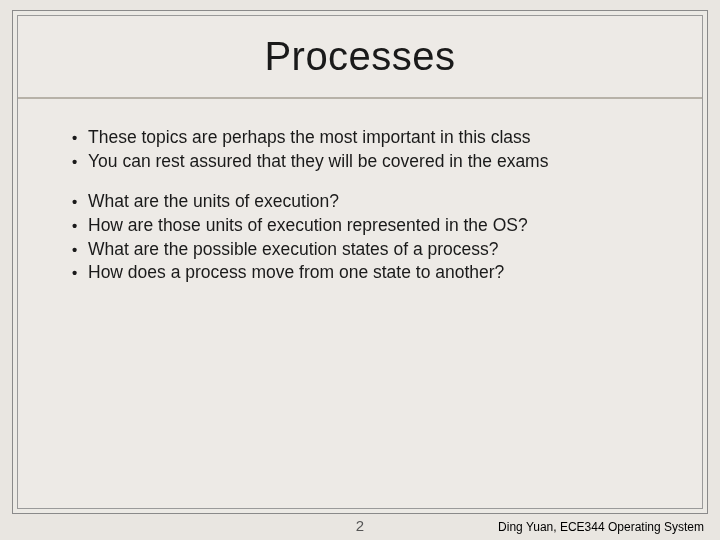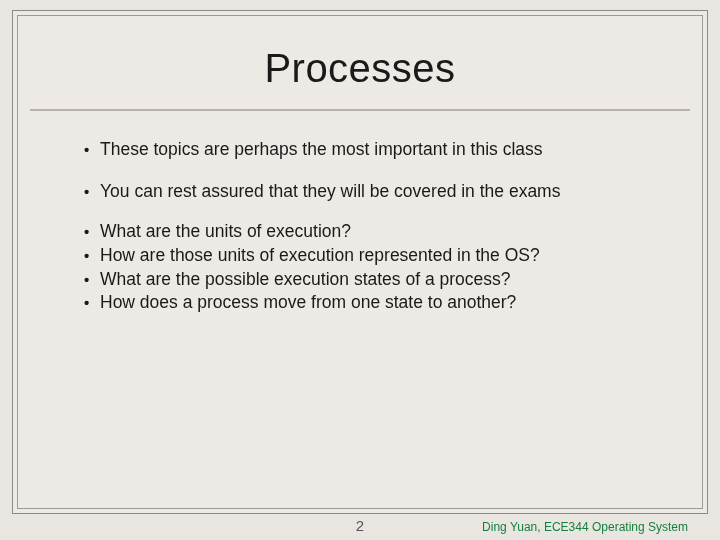--- a/index.html
+++ b/index.html
@@ -14,21 +14,21 @@
     position: absolute;
     top: 10px; left: 12px; right: 12px; bottom: 26px;
     border: 1px solid #8a8a8a;
     background: #eceae5;
   }
   .inner-frame {
     position: absolute;
     top: 4px; left: 4px; right: 4px; bottom: 4px;
     border: 1px solid #9a9a9a;
     background: #edeae6;
-    padding: 12px;
+    padding: 0;
   }
   .title-wrap {
     padding-top: 18px;
     padding-bottom: 18px;
     text-align: center;
     border-bottom: 2px solid #b7b2a8;
   }
   .title {
     font-family: Arial, Helvetica, sans-serif;
     font-size: 40px;
@@ -56,44 +56,44 @@
     margin-top: 6px;
     margin-left: 26px;
     font-size: 17.5px;
   }
   .sublist.tight { margin-top: 4px; }
   .sublist.tight .bul2 + .bul2 { margin-top: 2px; }
   .bul2 {
     display: flex;
     margin-top: 2px;
   }
-  .bul2 + .bul2 { margin-top: 20px; }
+  .bul2 + .bul2 { margin-top: 2px; }
   .bul2 .dot { width: 16px; }
   .bul2 .dot::before { content: "•"; font-size: 15px; }
   .bul2 .txt { flex: 1; }
   .gap { height: 14px; }
   .footer {
     position: absolute;
     left: 0; right: 0; bottom: 0;
     height: 26px;
     font-size: 12px;
     color: #777;
   }
   .page-num {
     position: absolute;
     left: 0; right: 0; bottom: 6px;
     text-align: center;
     font-size: 15px;
     color: #555;
   }
   .attrib {
     position: absolute;
-    right: 32px; bottom: 6px;
+    right: 16px; bottom: 6px;
     font-size: 12px;
-    color: #15803d;
+    color: #000000;
     font-family: "Segoe UI", Arial, sans-serif;
   }
 </style>
 </head>
 <body>
 
 <div class="outer-frame">
   <div class="inner-frame">
 
     <div class="title-wrap">

